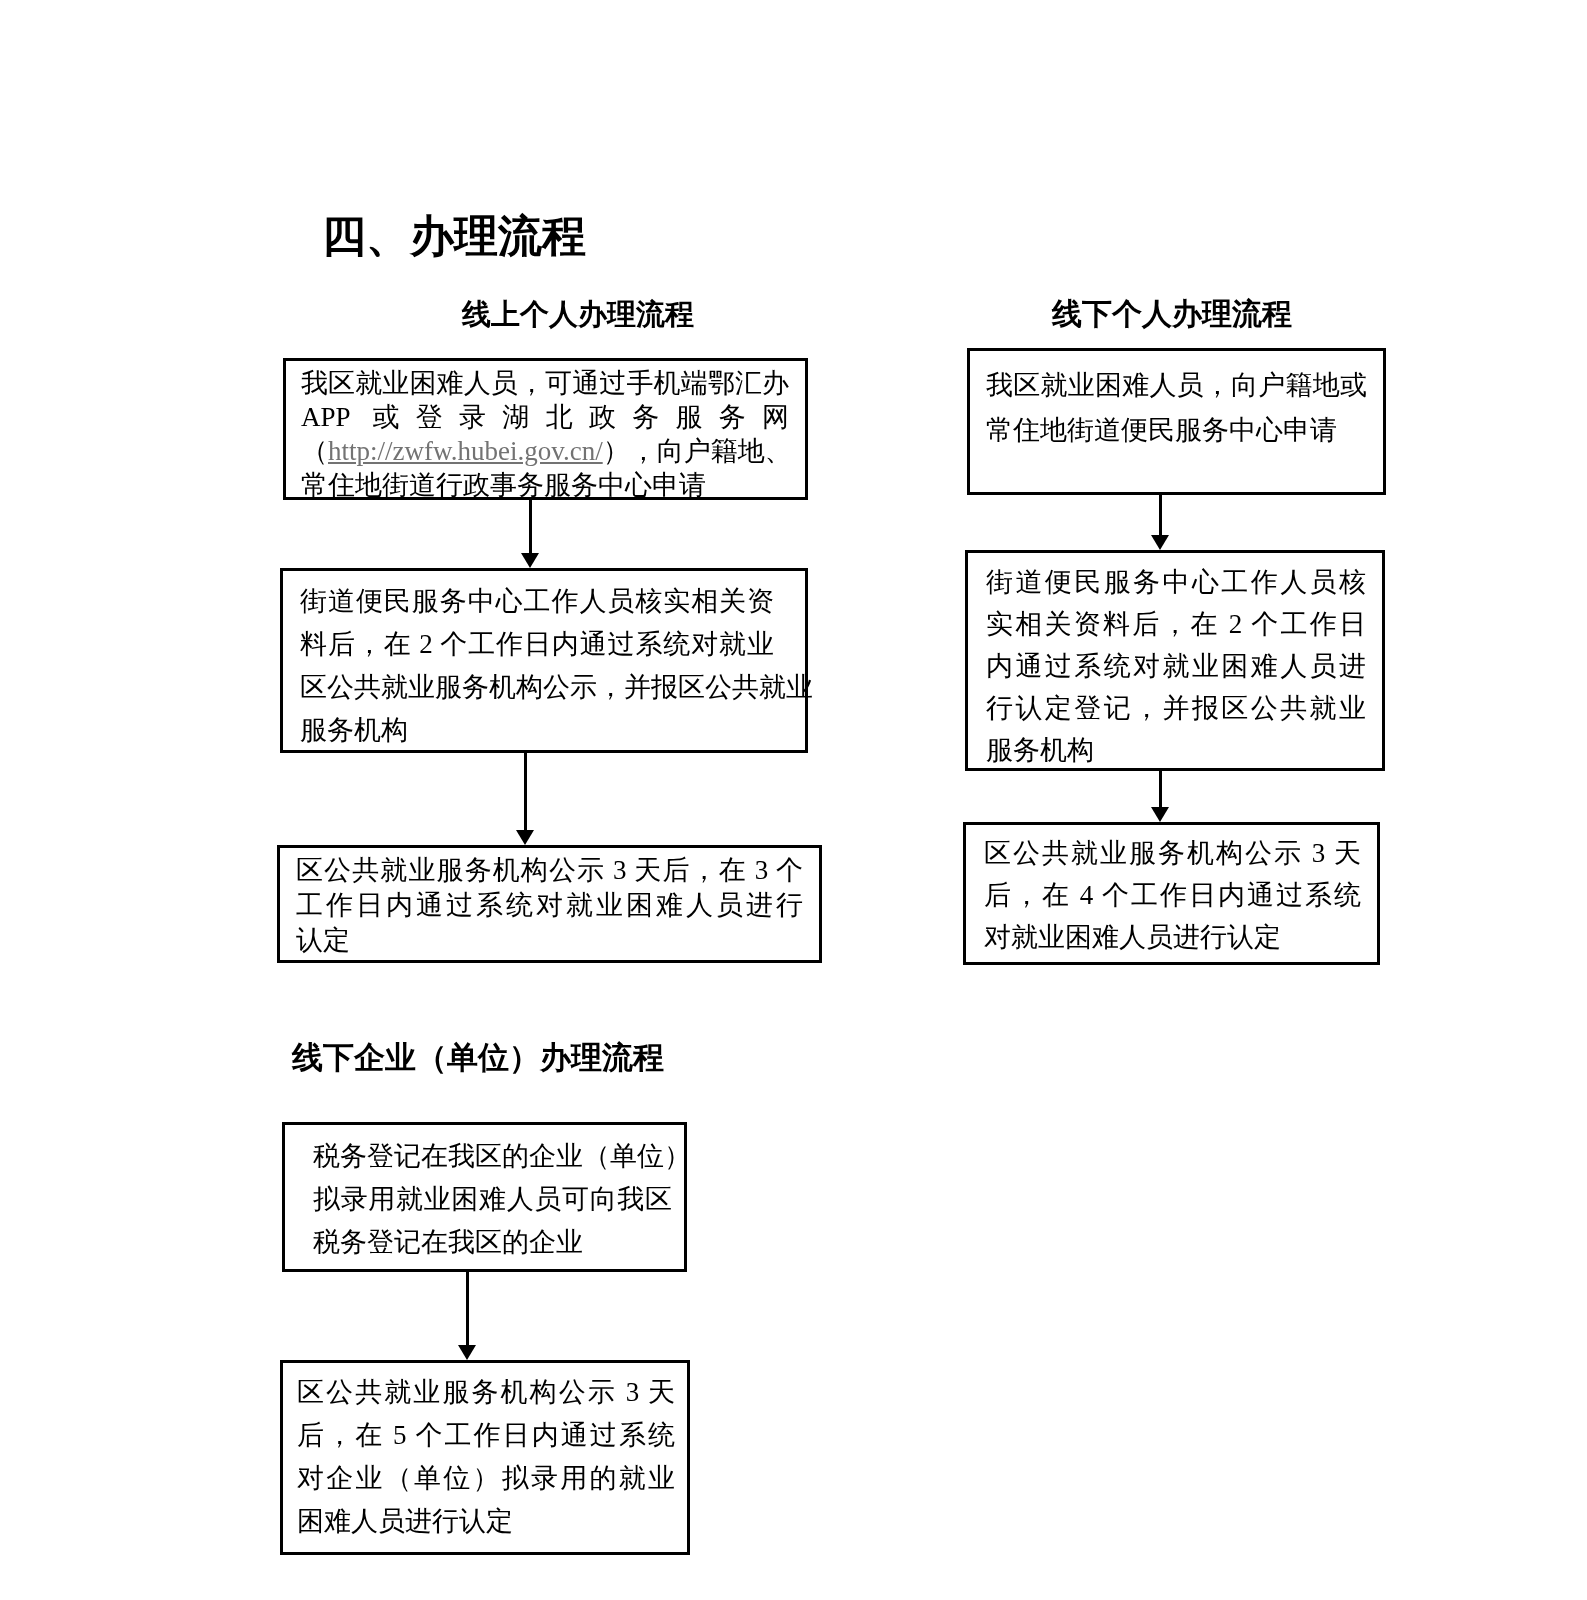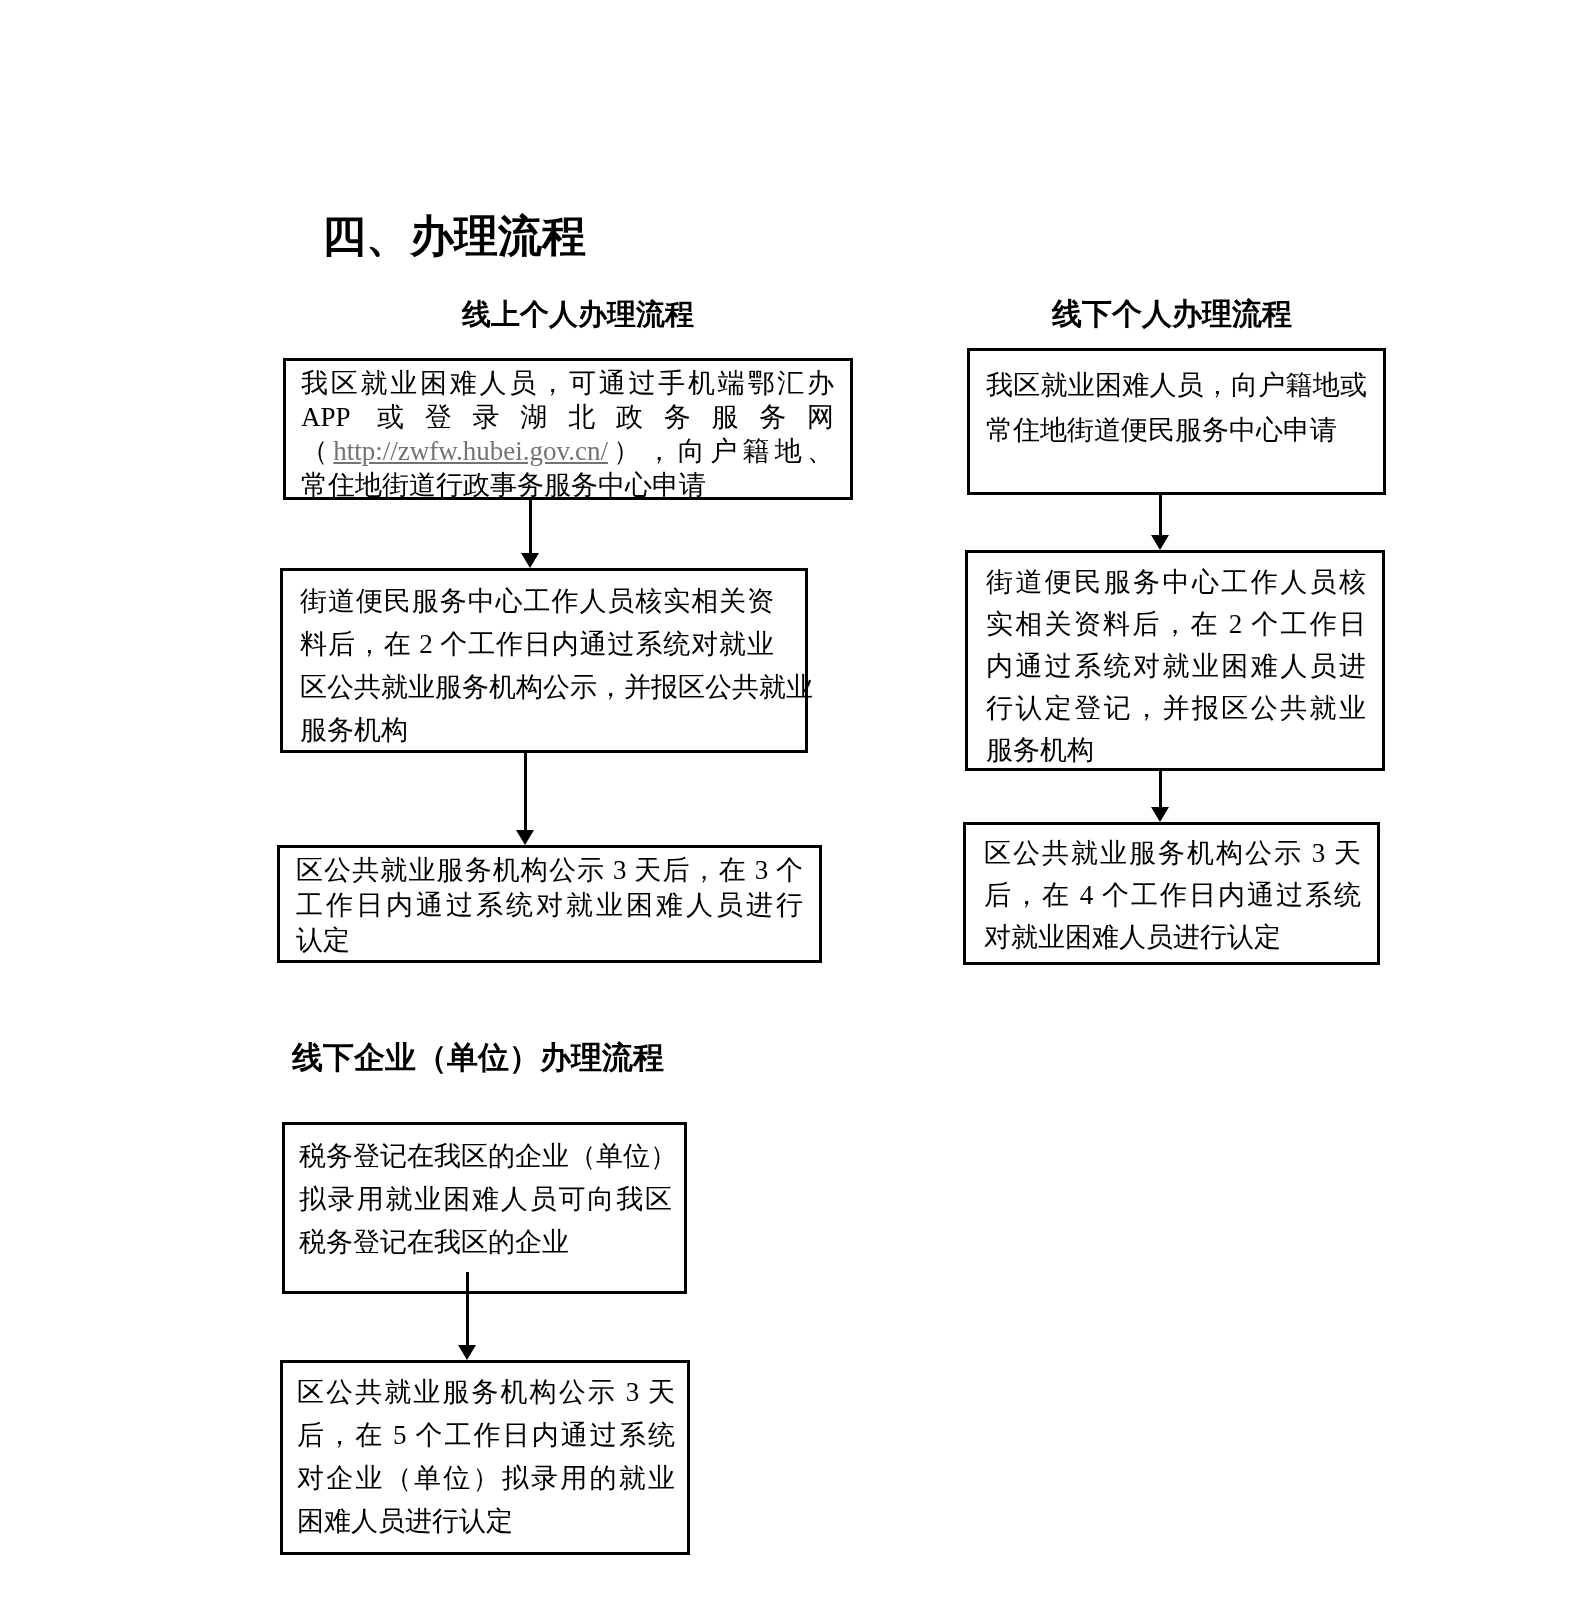--- a/index.html
+++ b/index.html
@@ -39,29 +39,29 @@
     font-size: 27px;
   }
   .bl {
     white-space: nowrap;
     text-align: justify;
     text-align-last: justify;
   }
   .bl.last { text-align-last: left; }
 
   
-  #ob1 { left: 283px; top: 358px; width: 570px; height: 142px; padding: 5px 16px 0 15px; line-height: 34px; }
+  #ob1 { left: 283px; top: 358px; width: 525px; height: 142px; padding: 5px 16px 0 15px; line-height: 34px; }
   #ob2 { left: 280px; top: 568px; width: 528px; height: 185px; padding: 9px 31px 0 17px;  line-height: 43px; }
   #ob3 { left: 277px; top: 845px; width: 545px; height: 118px; padding: 5px 16px 0 16px;  line-height: 35px; }
   
   #fb1 { left: 967px; top: 348px; width: 419px; height: 147px; padding: 12px 16px 0 16px; line-height: 45px; }
   #fb2 { left: 965px; top: 550px; width: 420px; height: 221px; padding: 8px 16px 4px 18px;  line-height: 42px; }
   #fb3 { left: 963px; top: 822px; width: 417px; height: 143px; padding: 7px 16px 0 18px;  line-height: 42px; }
   
-  #cb1 { left: 282px; top: 1122px; width: 405px; height: 172px; padding: 10px 12px 0 14px; line-height: 43px; }
+  #cb1 { left: 282px; top: 1122px; width: 405px; height: 150px; padding: 10px 12px 0 28px; line-height: 43px; }
   #cb2 { left: 280px; top: 1360px; width: 410px; height: 195px; padding: 8px 12px 0 14px;  line-height: 43px; }
 
   .portal-link { text-decoration: underline; color: #737373; }
 
   .arrow { position: absolute; width: 18px; }
   .arrow-shaft {
     position: absolute; left: 8px; top: 0; width: 3px;
     height: calc(100% - 14px);
     background: #000000;
   }

